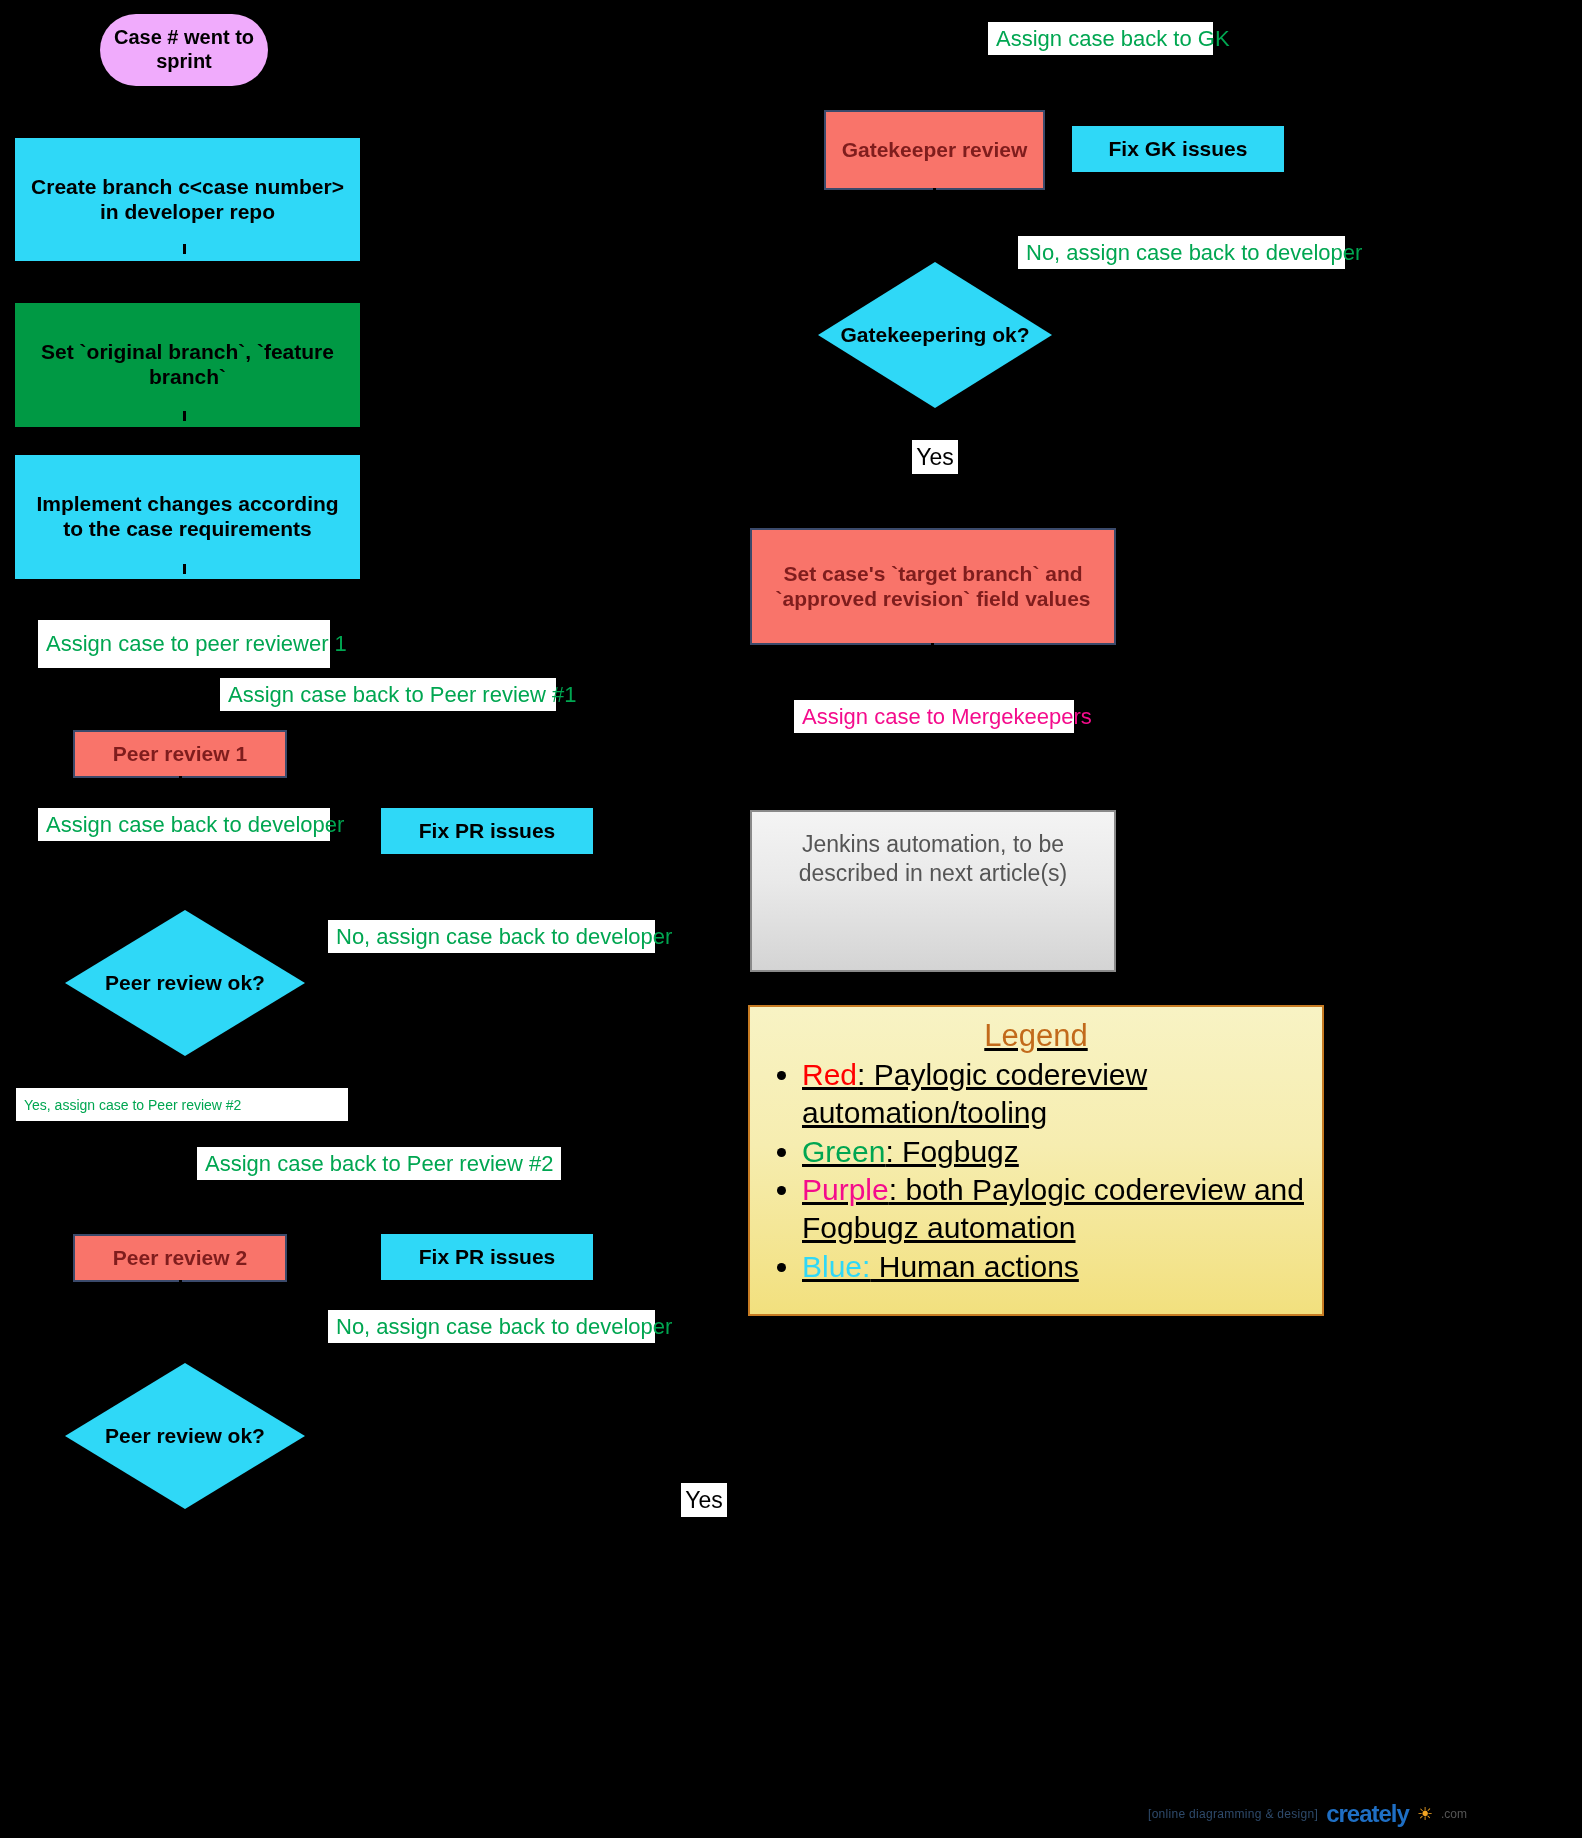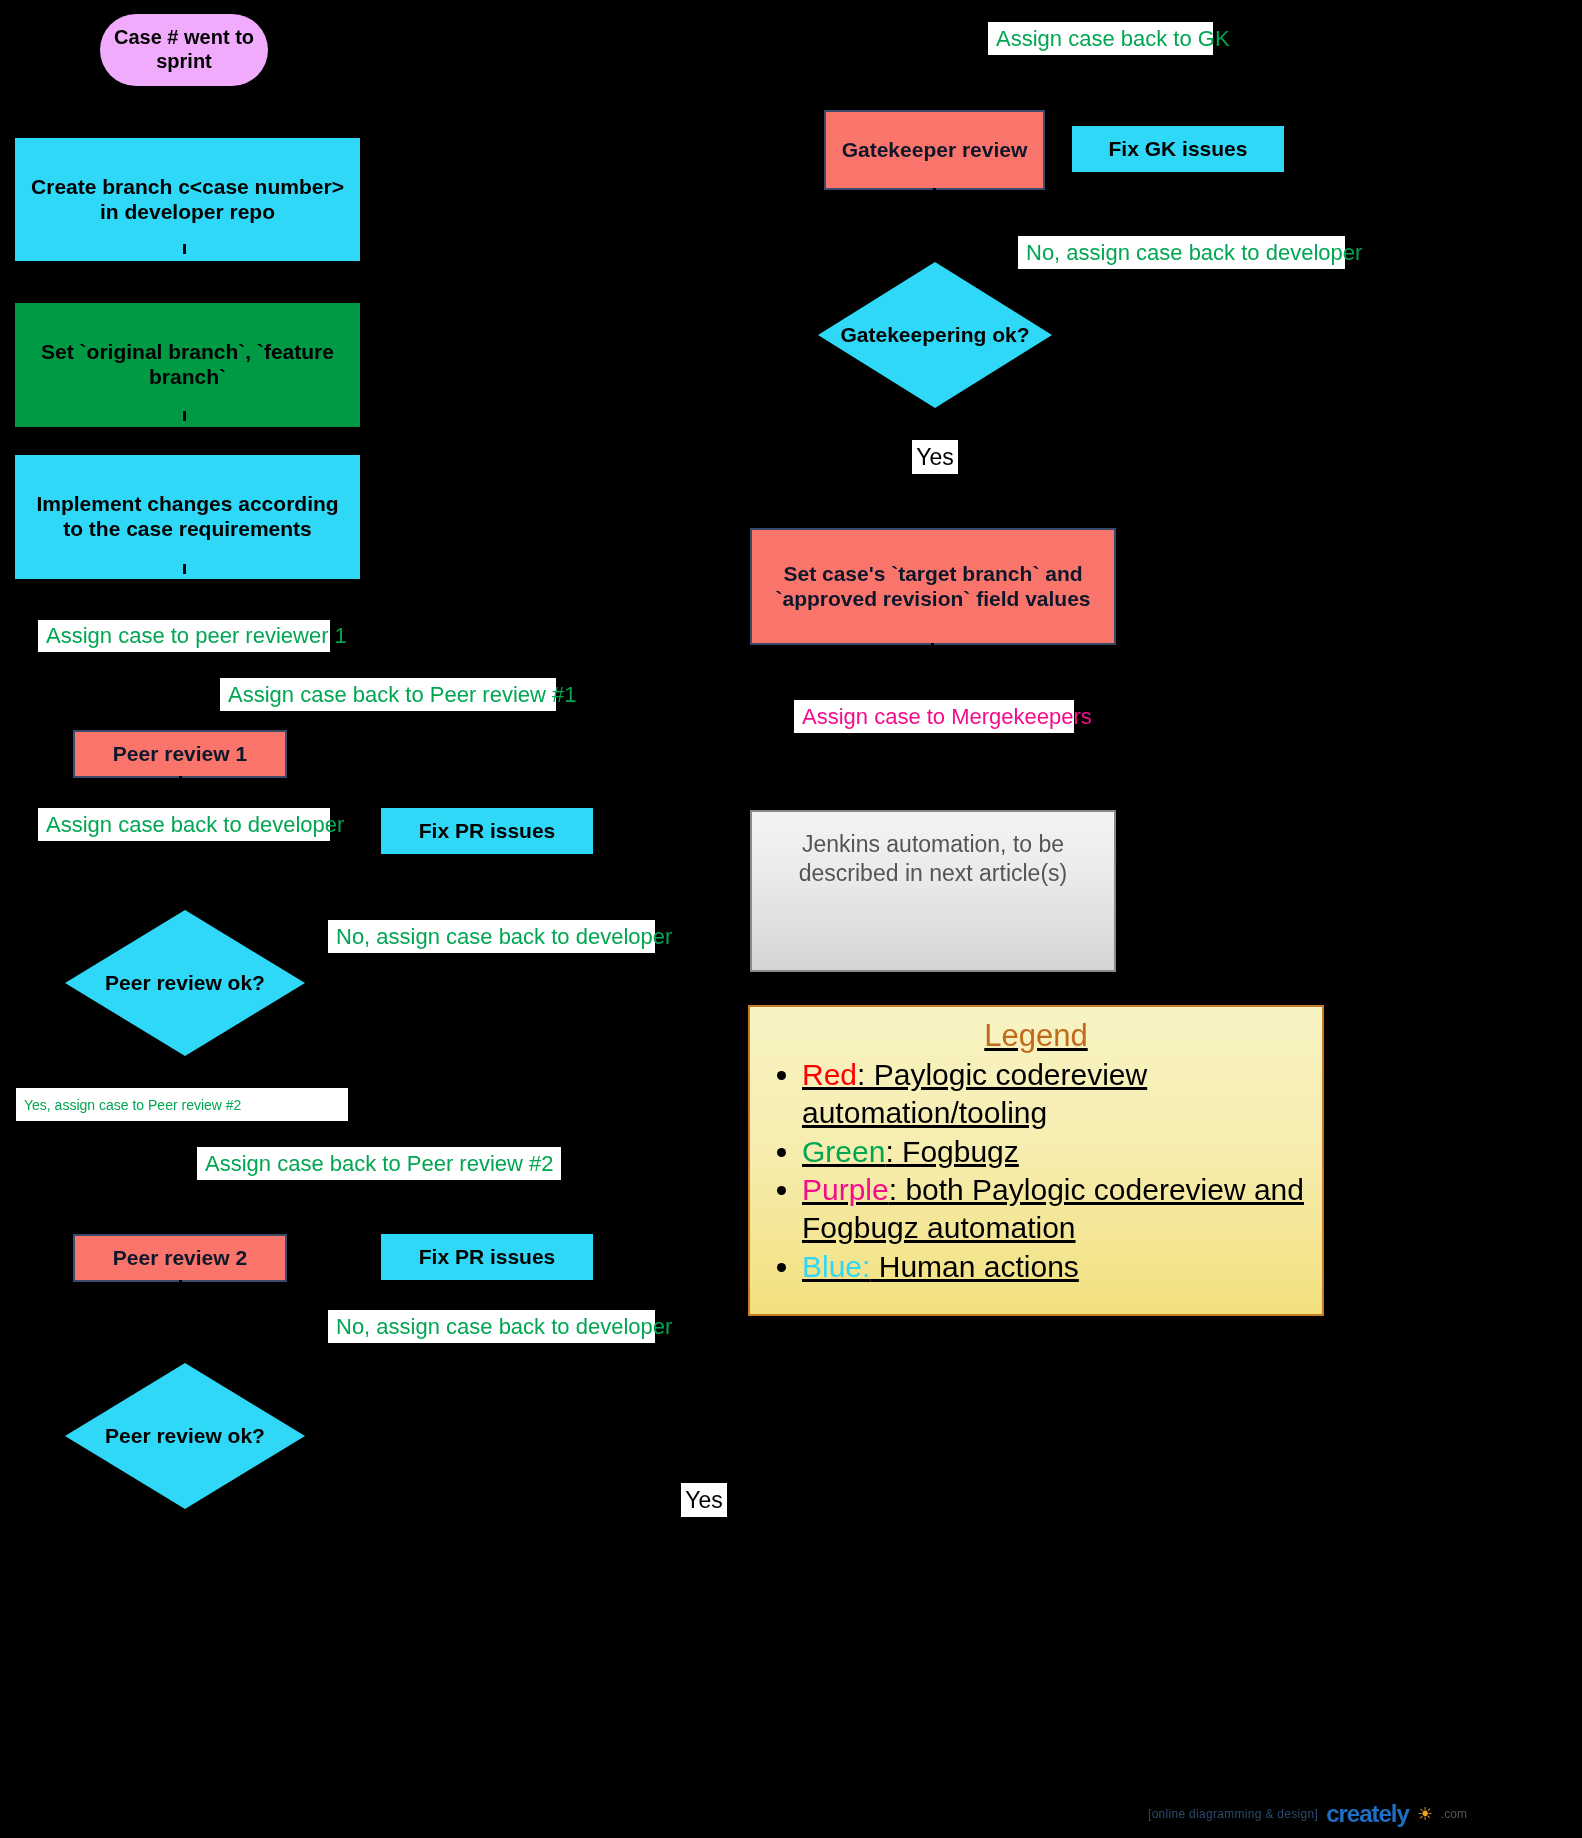--- a/index.html
+++ b/index.html
@@ -35,21 +35,21 @@
   }
   
   .green {
     background: #009944;
     color: #000;
   }
   
   .red {
     background: #f9746a;
     border: 2px solid #3b4a6b;
-    color: #0f172a;
+    color: #7f1d1d;
   }
   
   .terminator {
     background: #f0abfc;
     border-radius: 40px;
   }
   
   .diamond {
     position: absolute;
     display: flex;
@@ -165,21 +165,21 @@
   <div class="node green" style="left:15px; top:303px; width:345px; height:124px; font-size:21px; padding:0 4px;">
     <span>Set `original branch`, `feature branch`</span>
   </div>
   <div class="tick" style="left:183px; top:411px;"></div>
 
   <div class="node blue" style="left:15px; top:455px; width:345px; height:124px; font-size:21px; padding:0 14px;">
     <span>Implement changes according to the case requirements</span>
   </div>
   <div class="tick" style="left:183px; top:564px;"></div>
 
-  <div class="elabel" style="left:38px; top:620px; width:292px; height:32px; font-size:22px;">
+  <div class="elabel" style="left:38px; top:620px; width:292px; height:48px; font-size:22px;">
     <span>Assign case to peer reviewer 1</span>
   </div>
 
   <div class="elabel" style="left:220px; top:678px; width:336px; height:33px; font-size:22px;">
     <span>Assign case back to Peer review #1</span>
   </div>
 
   <div class="node red" style="left:73px; top:730px; width:214px; height:48px; font-size:21px;">
     <span>Peer review 1</span>
   </div>

